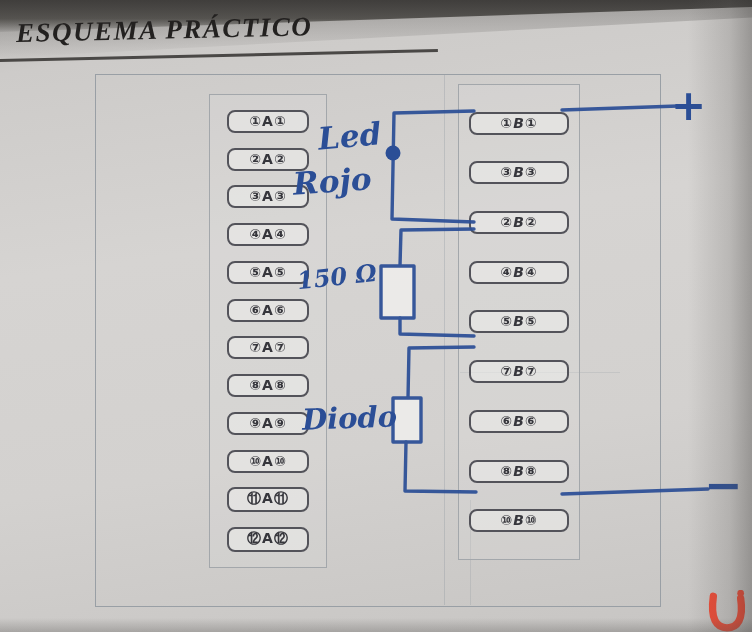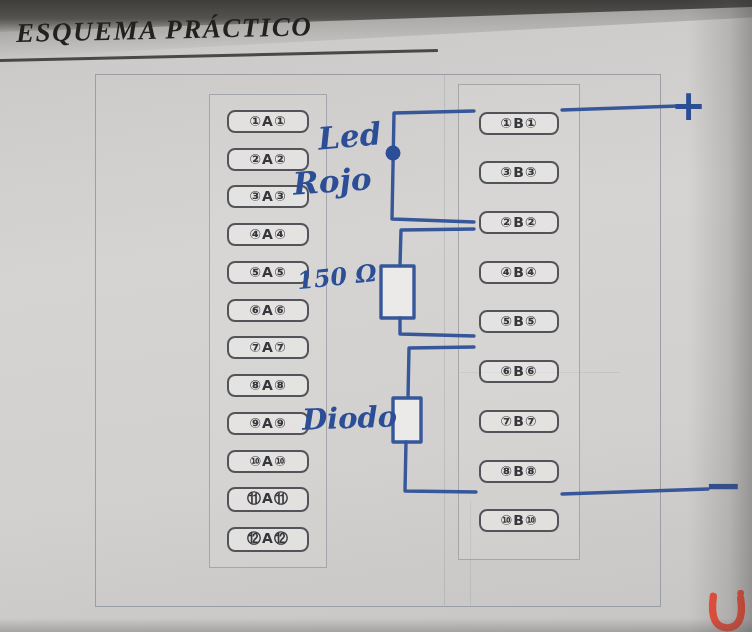--- a/index.html
+++ b/index.html
@@ -56,21 +56,21 @@
   .strip-right { left:458px; top:84px; width:120px; height:474px; }
 
   .tblock {
     width:82px; box-sizing:border-box;
     border:2px solid #53535a; border-radius:8px;
     text-align:center; padding:1px 0 2px;
     font-family:"DejaVu Sans", sans-serif;
     font-size:14px; font-weight:bold; letter-spacing:1px; color:#36363c;
     background:rgba(245,244,242,0.45);
   }
-  .strip-right .tblock { width:80px; }
+  .strip-right .tblock { width:100px;font-style:italic; }
 
   .wires { position:absolute; left:0; top:0; pointer-events:none; }
 
   .hand {
     position:absolute; color:#2b4e96;
     font-family:"DejaVu Serif", serif; font-style:italic; font-weight:bold;
   }
   .led1 { left:318px; top:118px; font-size:31px; transform:rotate(-5deg); }
   .led2 { left:293px; top:163px; font-size:31px; transform:rotate(-4deg); }
   .res  { left:297px; top:262px; font-size:24px; transform:rotate(-6deg); }
@@ -110,22 +110,22 @@
     <div class="tblock">⑪A⑪</div>
     <div class="tblock">⑫A⑫</div>
   </div>
 
   <div class="strip strip-right">
     <div class="tblock">①B①</div>
     <div class="tblock">③B③</div>
     <div class="tblock">②B②</div>
     <div class="tblock">④B④</div>
     <div class="tblock">⑤B⑤</div>
+    <div class="tblock">⑦B⑦</div>
     <div class="tblock">⑥B⑥</div>
-    <div class="tblock">⑦B⑦</div>
     <div class="tblock">⑧B⑧</div>
     <div class="tblock">⑩B⑩</div>
   </div>
 
   <svg class="wires" width="752" height="632" viewBox="0 0 752 632">
     <g stroke="#2b4e96" stroke-width="3.4" fill="none" stroke-linecap="round" stroke-linejoin="round" opacity="0.93">
 
       <path d="M562 110 L678 106"></path>
 
       <path d="M474 111 L394 113 L392 219 L474 222"></path>

